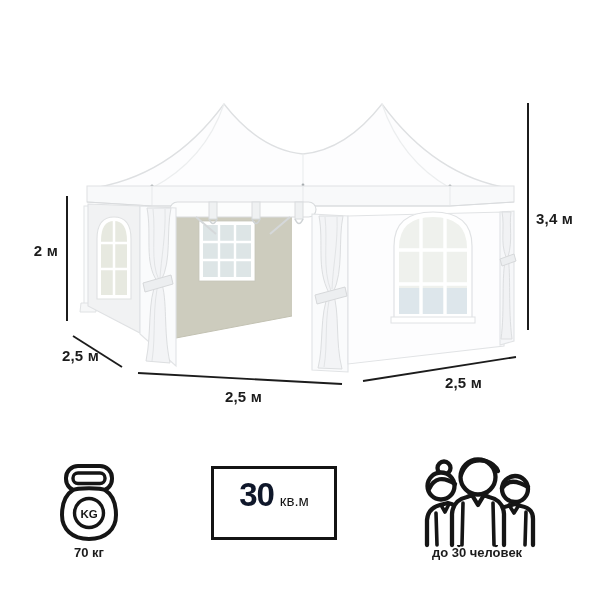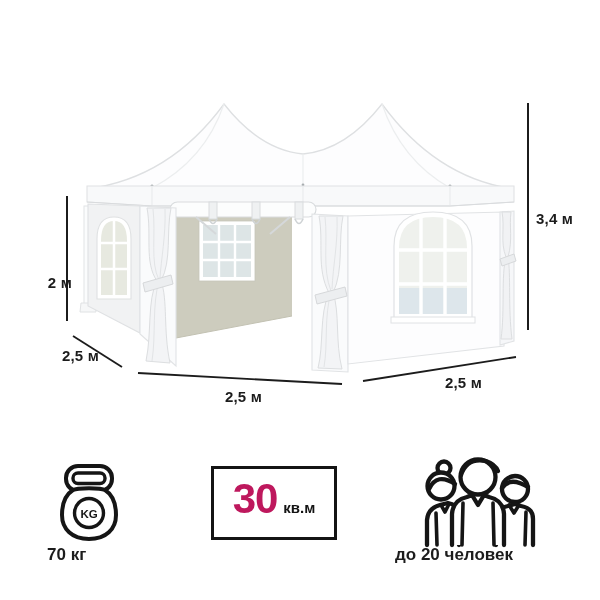--- a/index.html
+++ b/index.html
@@ -1,26 +1,26 @@
 <!DOCTYPE html>
 <html><head>
 <meta charset="utf-8">
 <style>
   html,body{margin:0;padding:0;background:#fff;}
   .canvas{position:relative;width:600px;height:600px;background:#ffffff;overflow:hidden;
           font-family:"Liberation Sans","DejaVu Sans",sans-serif;color:#1c1c1c;}
   .scene{position:absolute;left:0;top:0;}
   .dim{position:absolute;font-weight:700;font-size:15px;color:#1c1c1c;letter-spacing:.2px;white-space:nowrap;}
   .dim.c{text-align:right;}
-  .feature-label{position:absolute;font-weight:700;font-size:17px;color:#1c1c1c;text-align:left;white-space:nowrap;}
+  .feature-label{position:absolute;font-weight:700;font-size:13px;color:#1c1c1c;text-align:center;white-space:nowrap;}
   .area-box{position:absolute;left:211px;top:466px;width:126px;height:74px;border:3px solid #141414;
             box-sizing:border-box;background:#fff;display:flex;align-items:baseline;justify-content:center;
             padding-top:9px;}
-  .area-value{font-size:42px;font-weight:700;line-height:1;letter-spacing:-1px;color:#be185d;}
-  .area-unit{font-size:15px;font-weight:700;margin-left:6px;color:#141414;}
+  .area-value{font-size:33px;font-weight:700;line-height:1;letter-spacing:-1px;color:#0f172a;}
+  .area-unit{font-size:15px;font-weight:400;margin-left:6px;color:#141414;}
   .icon-svg{position:absolute;}
 </style>
 </head>
 <body>
 
 <div class="canvas">
 
   <svg class="scene" width="600" height="440" viewBox="0 0 600 440">
 
     <g>
@@ -112,21 +112,21 @@
 
     <g stroke="#1c1c1c">
       <line x1="67" y1="196" x2="67" y2="321" stroke-width="2"></line>
       <line x1="528" y1="103" x2="528" y2="330" stroke-width="2"></line>
       <line x1="73" y1="336" x2="122" y2="367" stroke-width="1.8"></line>
       <line x1="138" y1="373" x2="342" y2="384" stroke-width="1.8"></line>
       <line x1="363" y1="381" x2="516" y2="357" stroke-width="1.8"></line>
     </g>
   </svg>
 
-  <div class="dim" style="left:28px;top:242px;width:44px;text-align:right;margin-top:32px;">2 м</div>
+  <div class="dim" style="left:14px;top:242px;width:44px;text-align:right;">2 м</div>
   <div class="dim" style="left:536px;top:210px;">3,4 м</div>
   <div class="dim c" style="left:33px;top:347px;width:66px;">2,5 м</div>
   <div class="dim c" style="left:196px;top:388px;width:66px;">2,5 м</div>
   <div class="dim c" style="left:416px;top:374px;width:66px;">2,5 м</div>
 
   <svg class="icon-svg" style="left:57px;top:463px;" width="64" height="80" viewBox="0 0 64 80">
     <g fill="#ffffff" stroke="#151515" stroke-width="4" stroke-linejoin="round">
       <rect x="9" y="3" width="46" height="25" rx="12"></rect>
       <rect x="16" y="10" width="32" height="10.5" rx="5" stroke-width="3.4"></rect>
       <path d="M 16,27 C 8,32 5,42 5,52 C 5,66 15,76 32,76 C 49,76 59,66 59,52 C 59,42 56,32 48,27 C 44,24.5 20,24.5 16,27 Z"></path>
@@ -162,15 +162,15 @@
       </g>
 
       <g>
         <circle cx="64" cy="25" r="17.5"></circle>
         <path d="M 47,23 Q 53,5 72,9 Q 81,12 84,19" fill="none"></path>
         <path d="M 38,93 L 38,62 Q 39,48 53,45 L 58,43 L 64,53 L 70,43 L 75,45 Q 89,48 90,62 L 90,93"></path>
         <path d="M 48,93 L 49,51 M 80,93 L 79,51" fill="none" stroke-width="3.6"></path>
       </g>
     </g>
   </svg>
-  <div class="feature-label" style="left:395px;top:545px;width:164px;">до 20 человек</div>
+  <div class="feature-label" style="left:395px;top:545px;width:164px;">до 30 человек</div>
 
 </div>
 
 </body></html>

